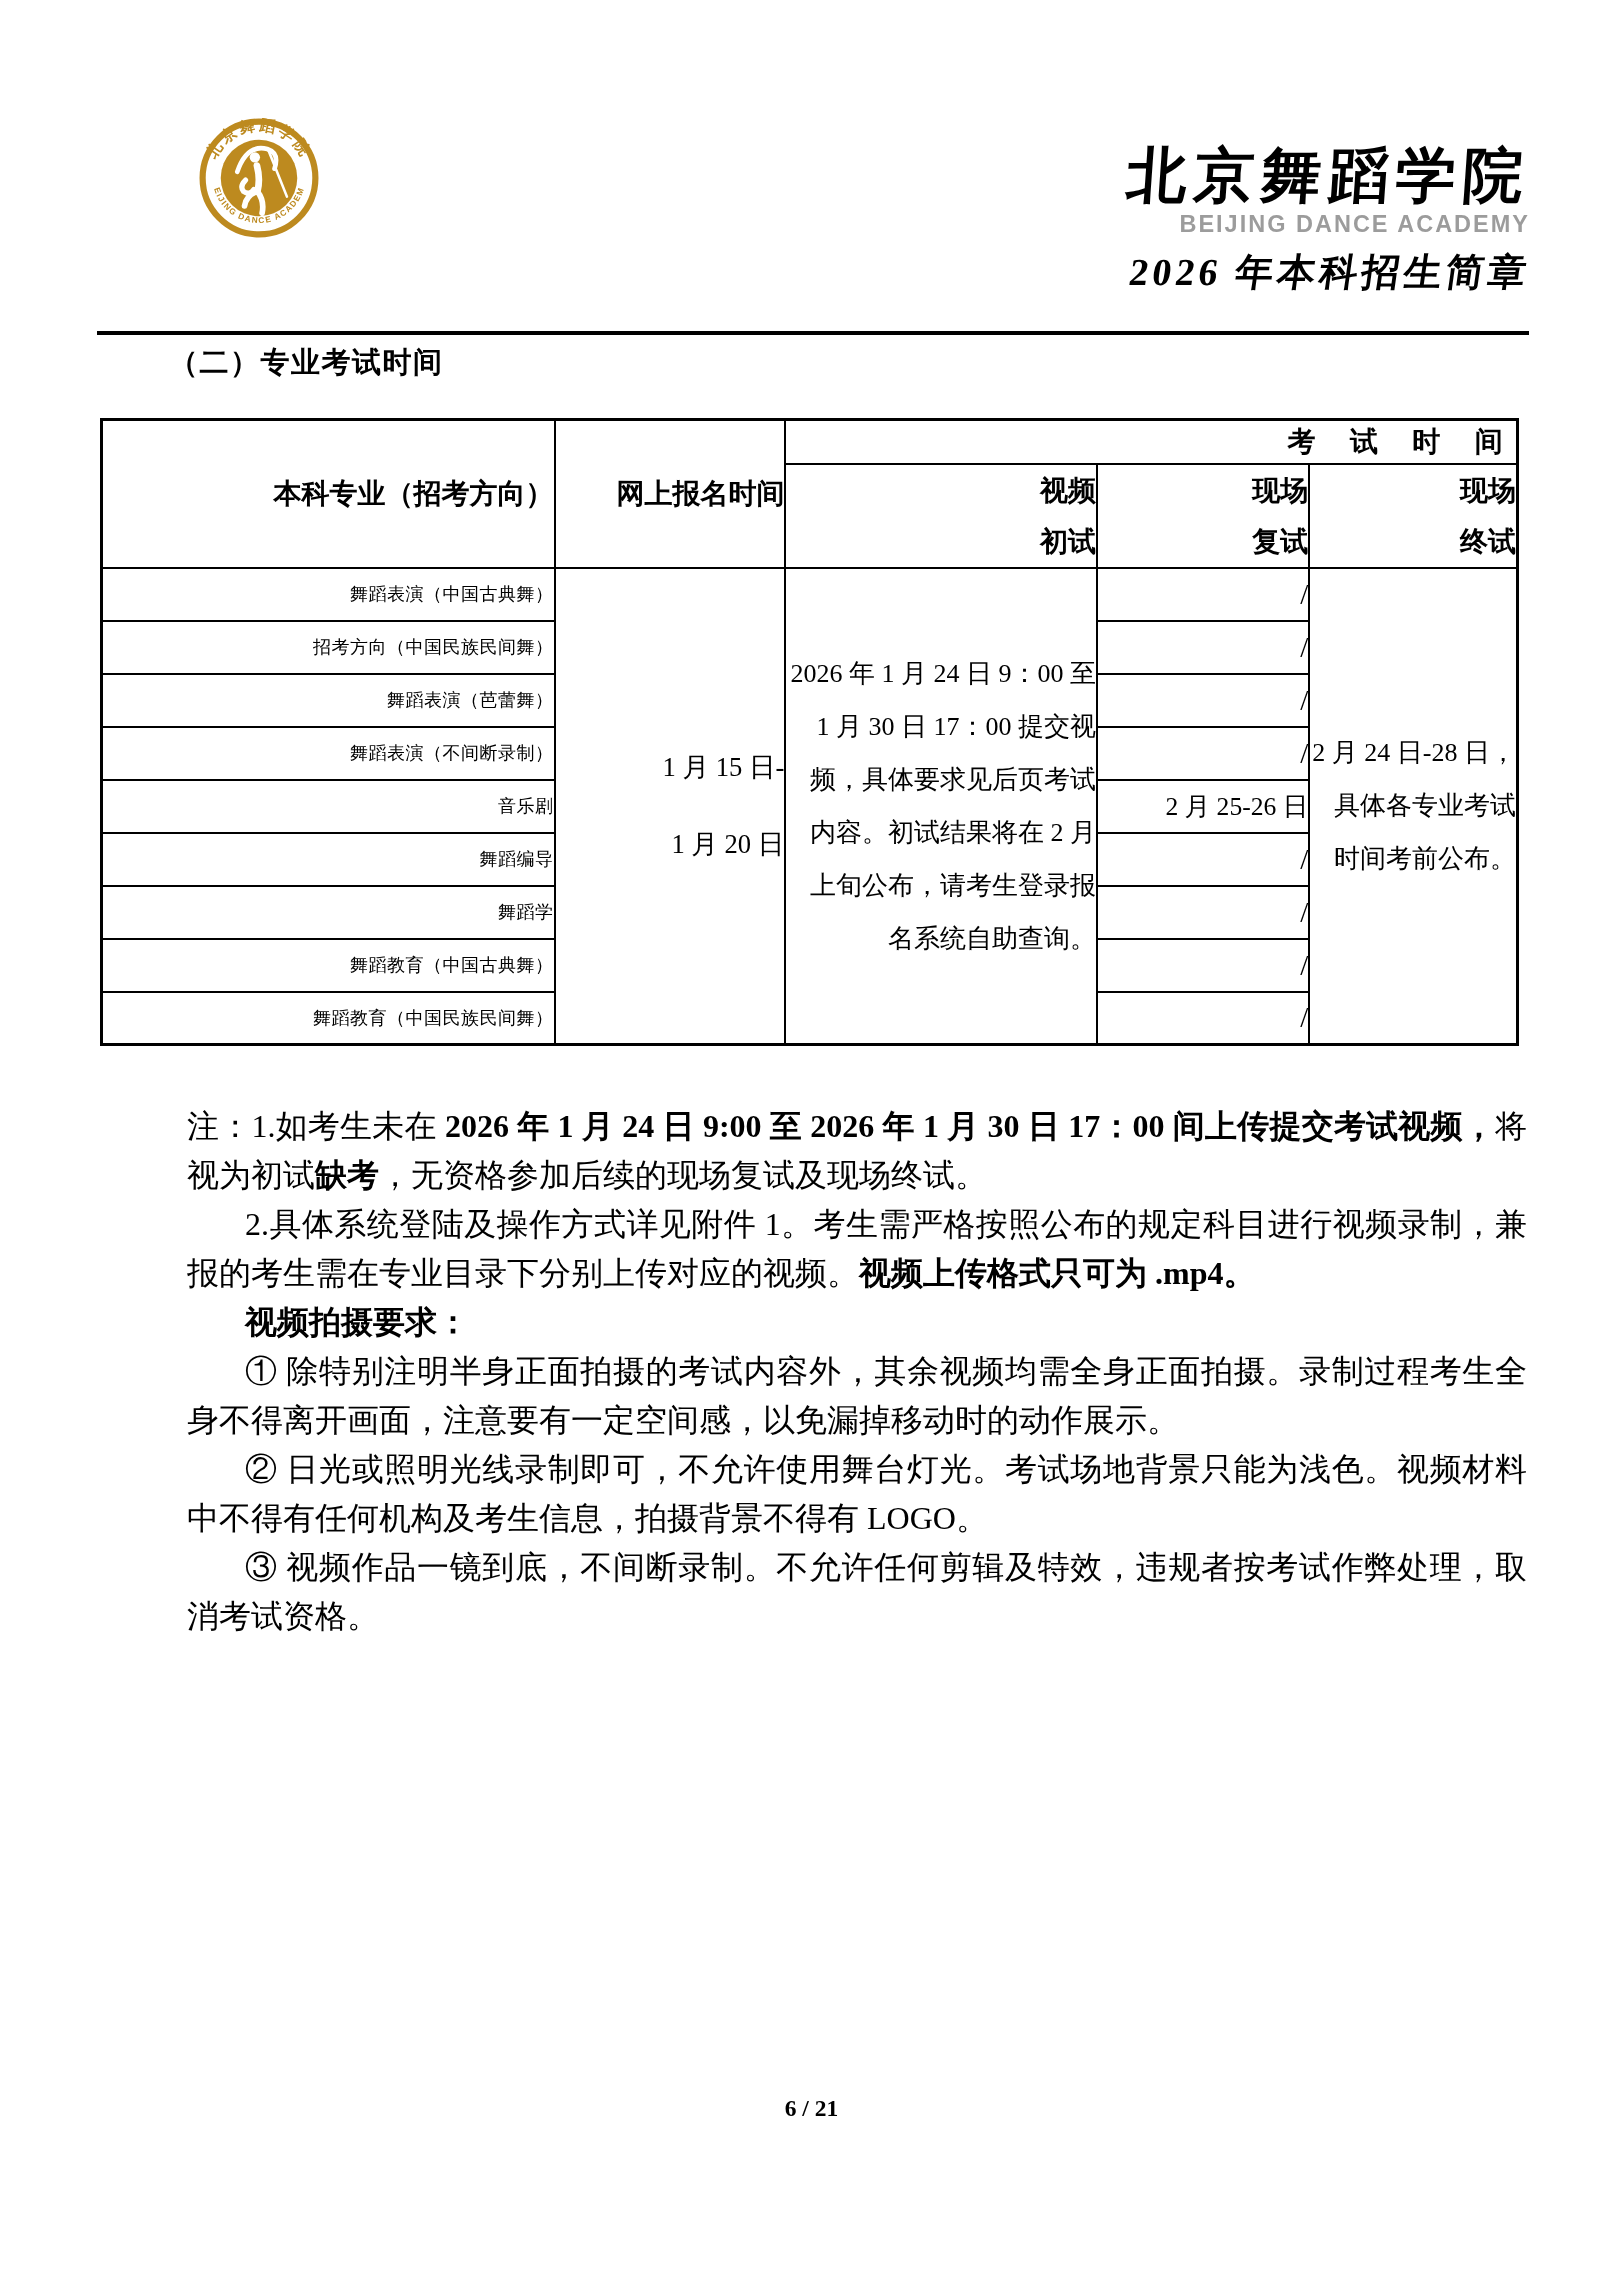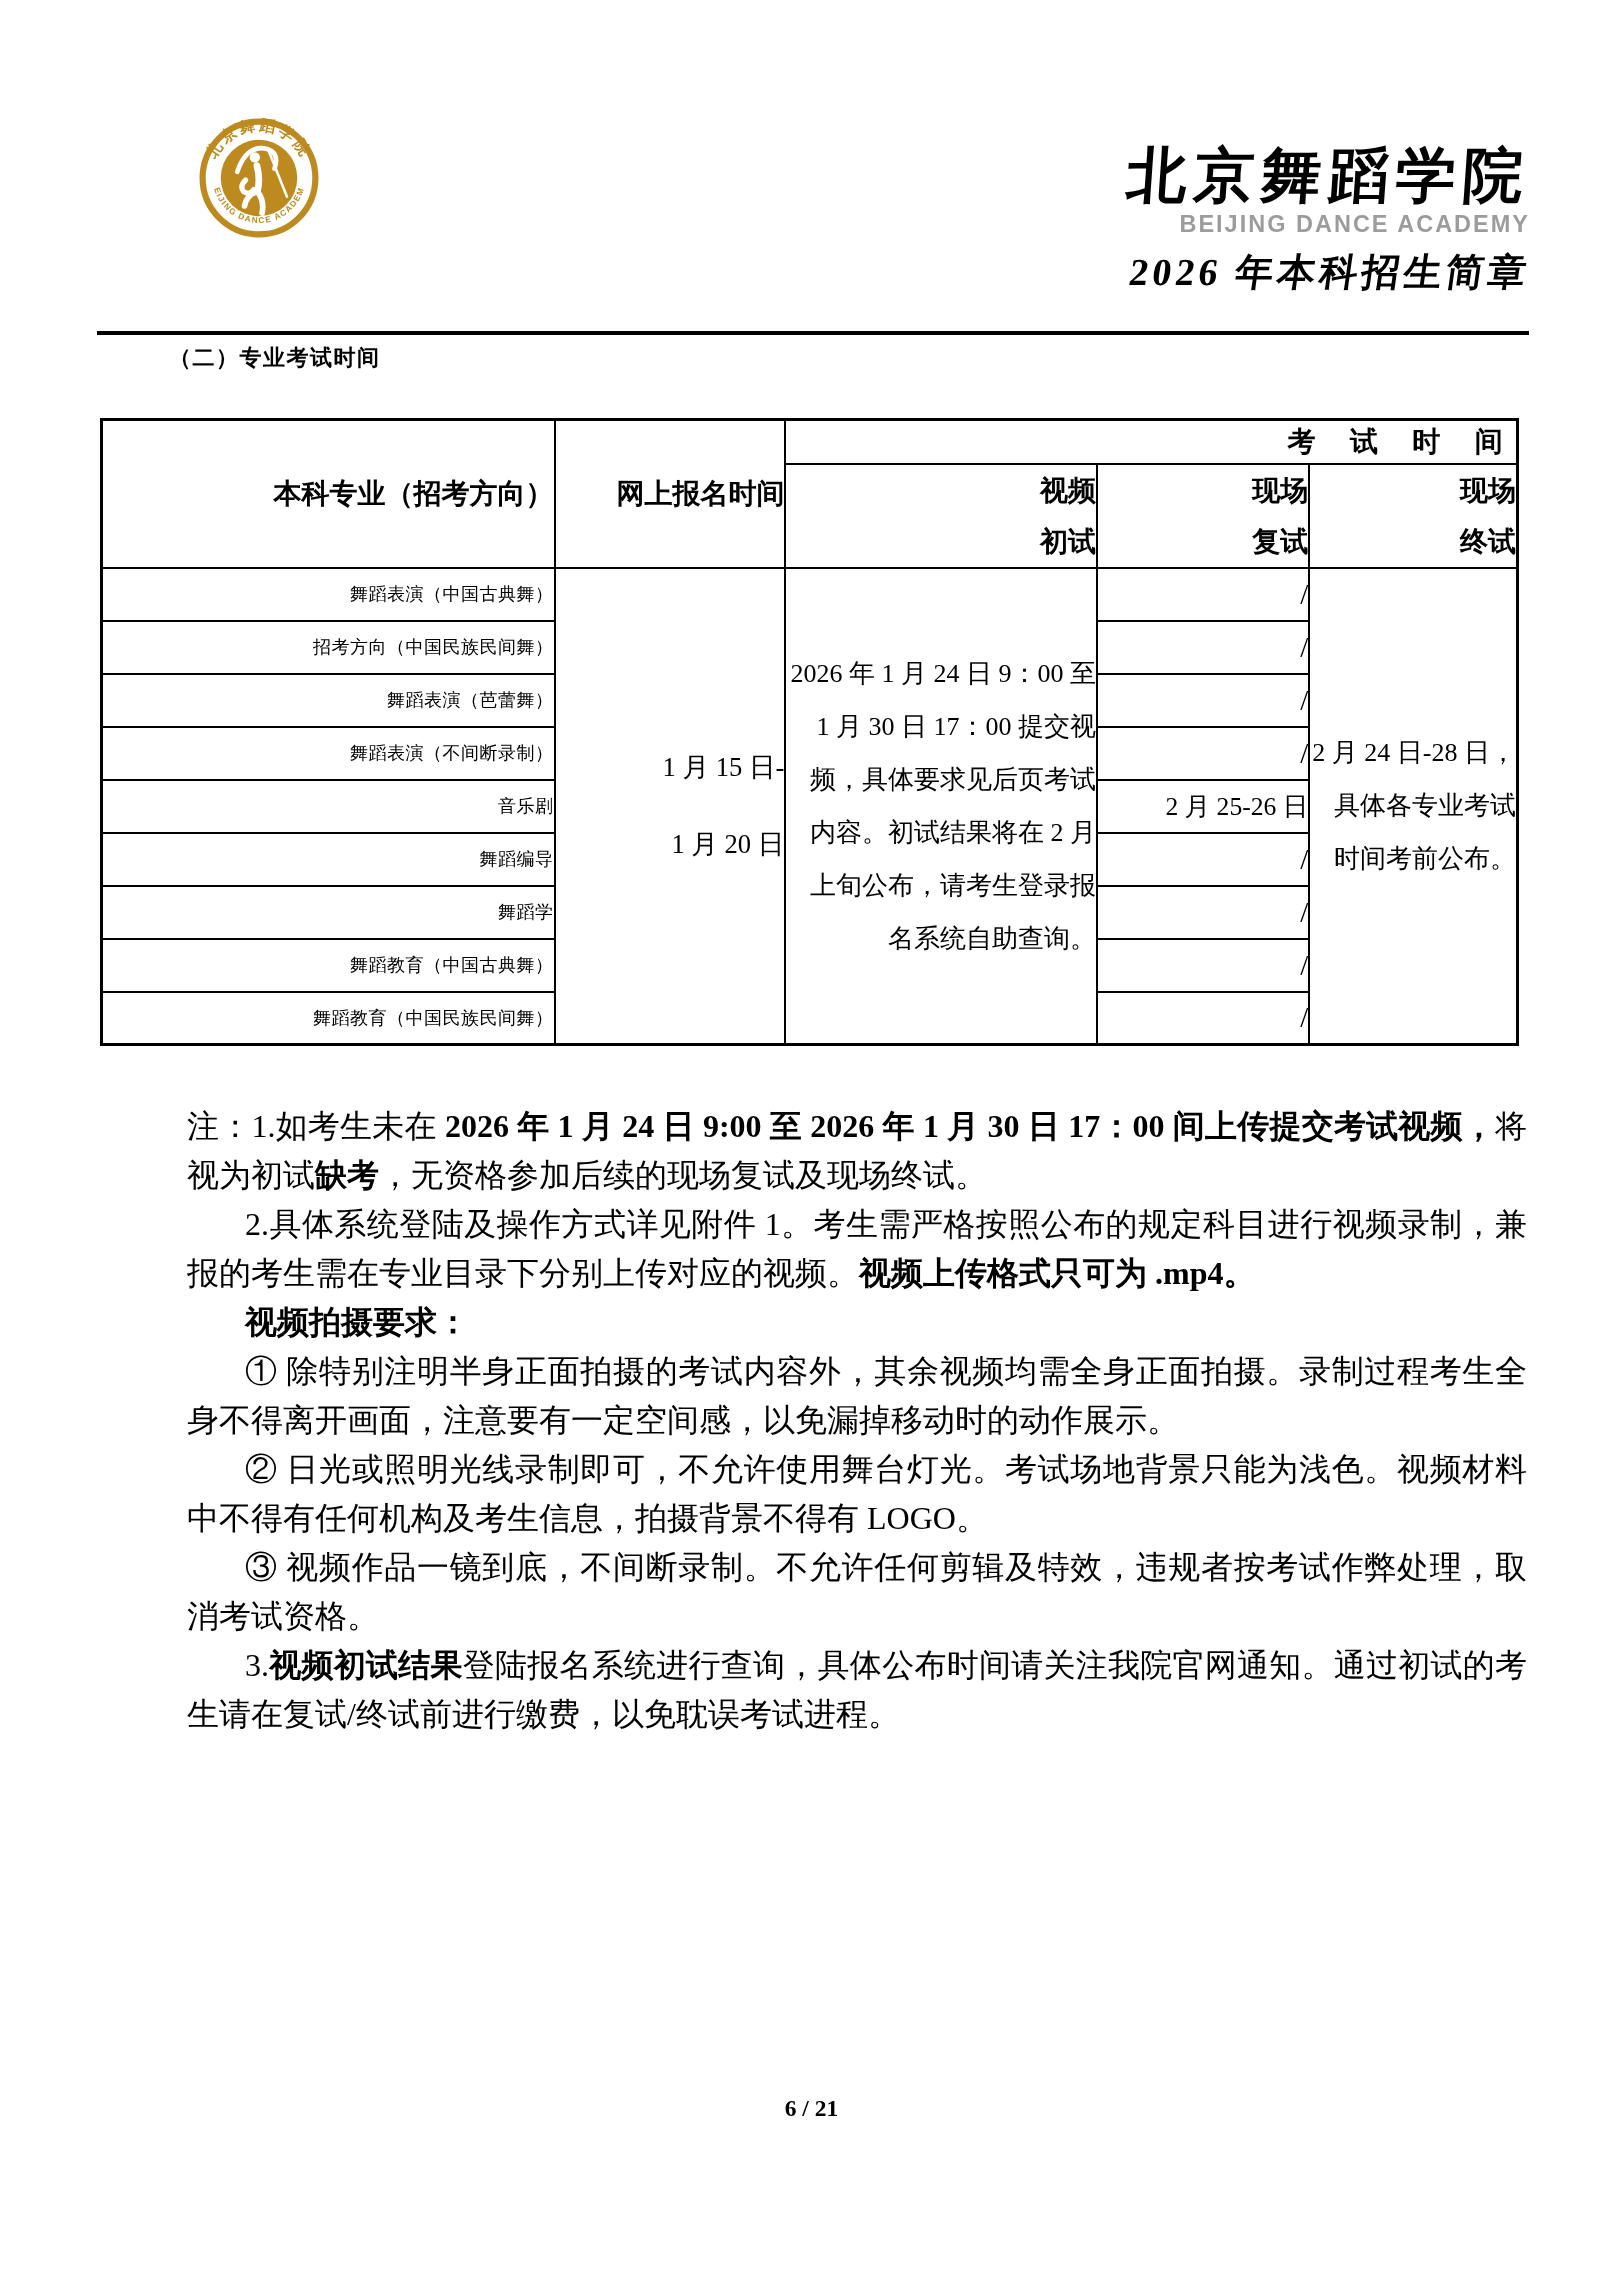--- a/index.html
+++ b/index.html
@@ -13,21 +13,21 @@
   .seal-en{font-size:16px;font-weight:bold;letter-spacing:2.5px;fill:currentColor;
            font-family:"Liberation Sans","DejaVu Sans",sans-serif;}
   .brand{position:absolute;right:93px;top:143px;text-align:right;}
   .brand-cn{font-size:60px;line-height:1.1;font-weight:900;letter-spacing:7.2px;
             transform:skewX(-4deg);transform-origin:right;white-space:nowrap;}
   .brand-en{margin-top:2px;font-size:23.5px;font-weight:600;color:#9c9c9c;letter-spacing:2px;
             font-family:"Liberation Sans","DejaVu Sans",sans-serif;white-space:nowrap;}
   .brand-sub{margin-top:9.2px;font-size:38px;font-weight:bold;letter-spacing:4.1px;
              transform:skewX(-8deg);transform-origin:right;white-space:nowrap;}
   .rule{position:absolute;left:97px;top:331px;width:1432px;height:3.6px;background:#000;}
-  .sec{position:absolute;left:169px;top:343px;margin:0;font-size:22px;font-weight:bold;
+  .sec{position:absolute;left:169px;top:343px;margin:0;font-size:29px;font-weight:bold;
        letter-spacing:1.5px;font-family:"Liberation Sans","DejaVu Sans",sans-serif;}
   
   table.exam{position:absolute;left:100px;top:418px;width:1419px;border-collapse:collapse;
              table-layout:fixed;border:3.6px solid #000;}
   table.exam th,table.exam td{border:2px solid #000;padding:0;vertical-align:middle;
              text-align:right;overflow:hidden;}
   table.exam thead th{font-family:"Liberation Sans","DejaVu Sans",sans-serif;
              font-weight:bold;font-size:28px;}
   tr.h-group{height:44px;}
   tr.h-sub{height:102px;}
@@ -158,19 +158,18 @@
       </tbody>
   </table>
 
   <div class="notes">
       <p class="para"><span>注：1.如考生未在 </span><span class="b">2026 年 1 月 24 日 9:00 至 2026 年 1 月 30 日 17：00 间上传提交考试视频，</span><span>将视为初试</span><span class="b">缺考</span><span>，无资格参加后续的现场复试及现场终试。</span></p>
       <p class="para indent"><span>2.具体系统登陆及操作方式详见附件 1。考生需严格按照公布的规定科目进行视频录制，兼报的考生需在专业目录下分别上传对应的视频。</span><span class="b">视频上传格式只可为 .mp4。</span></p>
       <p class="para indent"><span class="b">视频拍摄要求：</span></p>
       <p class="para indent"><span>① 除特别注明半身正面拍摄的考试内容外，其余视频均需全身正面拍摄。录制过程考生全身不得离开画面，注意要有一定空间感，以免漏掉移动时的动作展示。</span></p>
       <p class="para indent"><span>② 日光或照明光线录制即可，不允许使用舞台灯光。考试场地背景只能为浅色。视频材料中不得有任何机构及考生信息，拍摄背景不得有 LOGO。</span></p>
       <p class="para indent"><span>③ 视频作品一镜到底，不间断录制。不允许任何剪辑及特效，违规者按考试作弊处理，取消考试资格。</span></p>
-      <p class="para indent"><span>3.</span><span class="b">视频初试结果</span><span>登陆报名系统进行查询，具体公布时间请关注我院官网通知。通过初试的考生请在复试/终试前进行缴费，以免耽误考试进程。</span></p>
     </div>
 
   <div class="footer">6 / 21</div>
 
 </div>
 
 
 </body></html>

